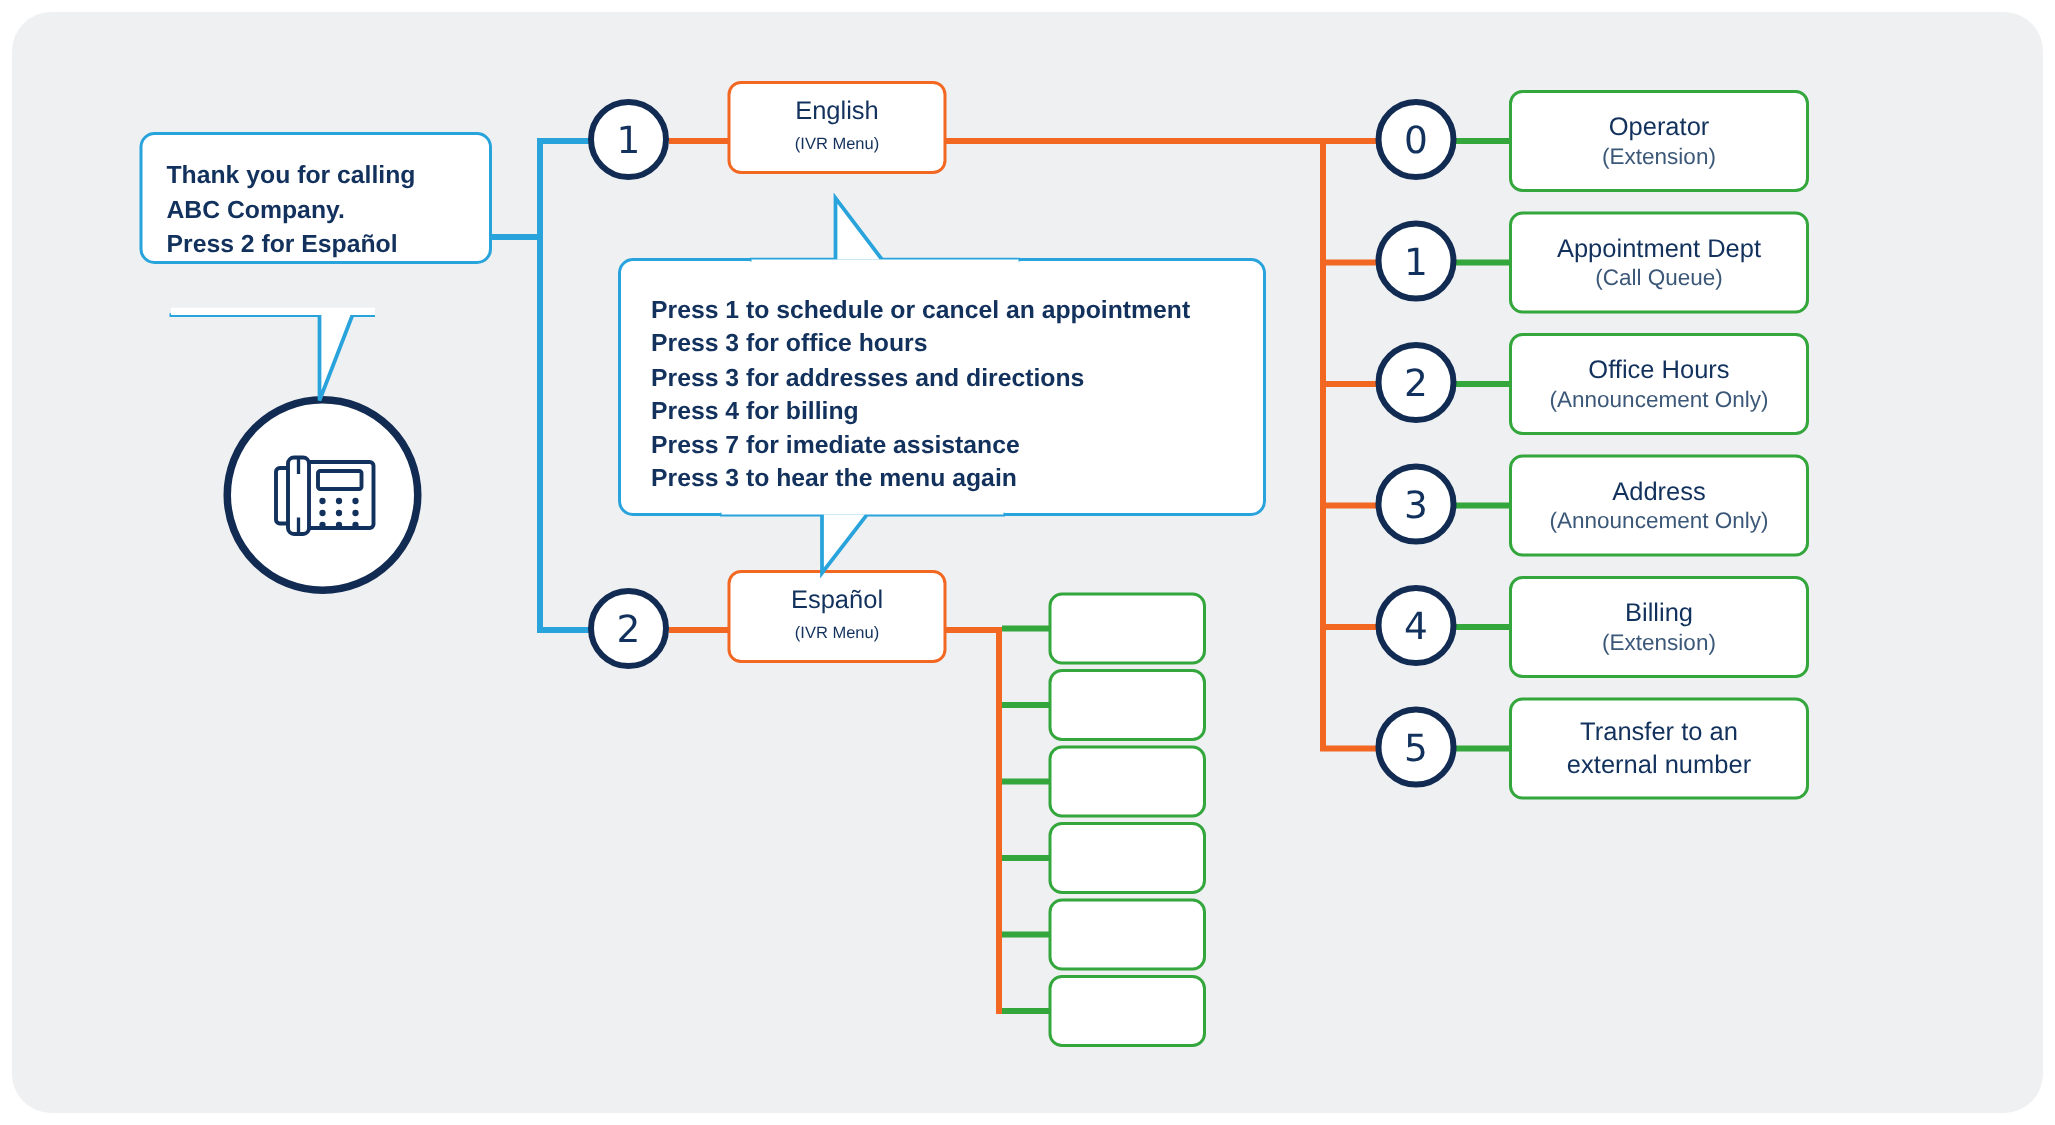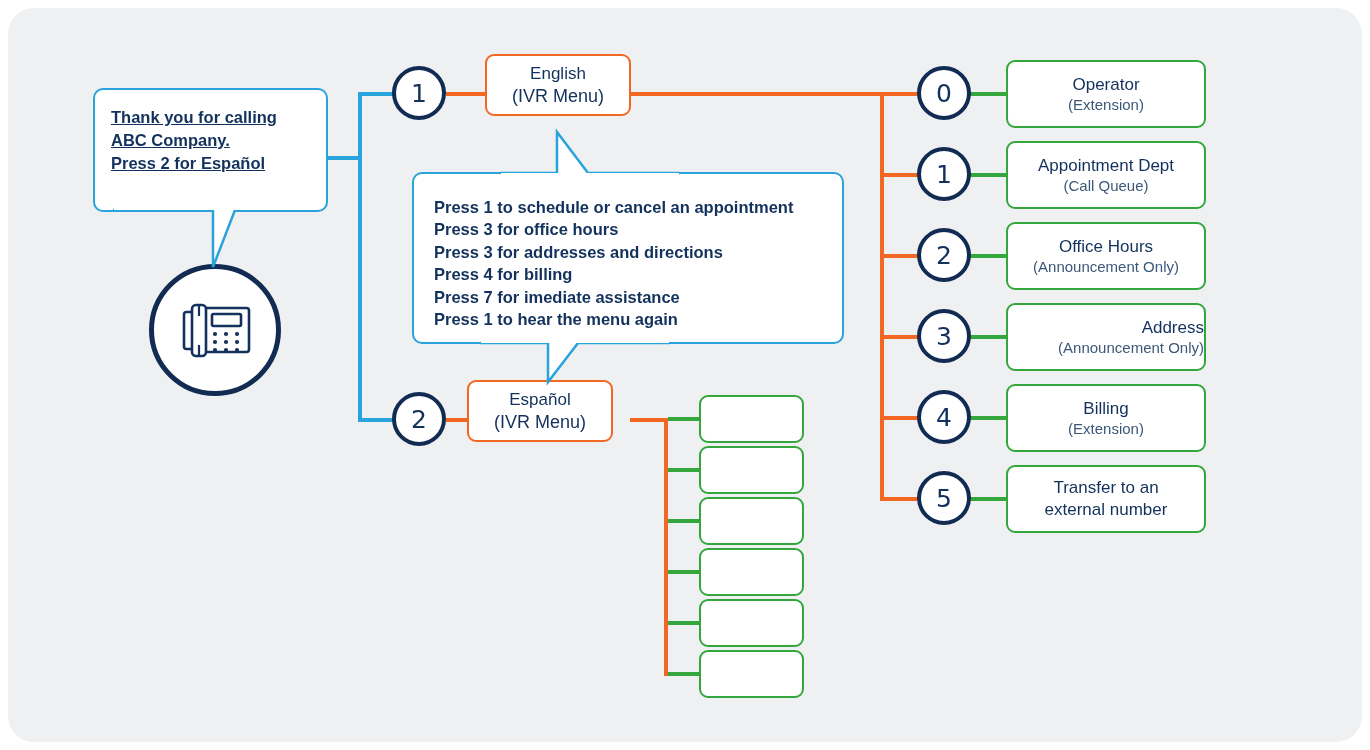--- a/index.html
+++ b/index.html
@@ -78,26 +78,25 @@
     background: #ffffff;
     border: 2px solid #29a3dc;
     border-radius: 10px;
     color: #12315c;
   }
 
   #greeting-bubble {
     left: 93px;
     top: 88px;
     width: 235px;
-    height: 124px;
+    height: 88px;
     padding: 16px 0 0 16px;
     font-size: 16.5px;
     line-height: 23px;
     font-weight: bold;
-    text-decoration: underline;
   }
 
   #menu-bubble {
     left: 412px;
     top: 172px;
     width: 432px;
     height: 172px;
     padding: 22px 0 0 20px;
     font-size: 16.5px;
     line-height: 22.4px;
@@ -126,21 +125,21 @@
 
   
 
   .lang-node {
     border: 2.5px solid #f26722;
     width: 146px;
     height: 62px;
     z-index: 3;
   }
   .lang-node .t1 { font-size: 17px; line-height: 22px; }
-  .lang-node .t2 { font-size: 18px; line-height: 22px; }
+  .lang-node .t2 { font-size: 11px; line-height: 22px; }
 
   
 
   .dest-node {
     border: 2.2px solid #33a63c;
     left: 1006px;
     width: 200px;
     height: 68px;
     z-index: 3;
   }
@@ -253,32 +252,32 @@
   </div>
   <div class="circle" style="left:392px; top:392px;">
     <span>2</span>
   </div>
 
   <div class="node lang-node" style="left:485px; top:54px;">
     <div class="t1">English</div>
     <div class="t2">(IVR Menu)</div>
   </div>
 
-  <div class="node lang-node" style="left:467px; top:380px;">
+  <div class="node lang-node" style="left:485px; top:380px;">
     <div class="t1">Español</div>
     <div class="t2">(IVR Menu)</div>
   </div>
 
   <div class="bubble" id="menu-bubble">
     <div>Press 1 to schedule or cancel an appointment</div>
     <div>Press 3 for office hours</div>
     <div>Press 3 for addresses and directions</div>
     <div>Press 4 for billing</div>
     <div>Press 7 for imediate assistance</div>
-    <div>Press 1 to hear the menu again</div>
+    <div>Press 3 to hear the menu again</div>
   </div>
 
   <svg class="tail-svg" style="left:500px; top:128px;" width="180" height="50" viewBox="0 0 180 50">
     <path d="M 0 45 L 57 45 L 57 4 L 88 45 L 180 45" fill="#ffffff" stroke="none"></path>
     <path d="M 0 45 L 57 45 L 57 4 L 88 45 L 180 45" fill="none" stroke="#29a3dc" stroke-width="2.5"></path>
     <rect x="1" y="45" width="178" height="5" fill="#ffffff"></rect>
   </svg>
 
   <svg class="tail-svg" style="left:480px; top:338px;" width="190" height="50" viewBox="0 0 190 50">
     <path d="M 0 5 L 68 5 L 68 44 L 98 5 L 190 5" fill="#ffffff" stroke="none"></path>
@@ -310,21 +309,21 @@
     <div class="sub">(Extension)</div>
   </div>
   <div class="node dest-node" style="top:141px;">
     <div class="title">Appointment Dept</div>
     <div class="sub">(Call Queue)</div>
   </div>
   <div class="node dest-node" style="top:222px;">
     <div class="title">Office Hours</div>
     <div class="sub">(Announcement Only)</div>
   </div>
-  <div class="node dest-node" style="top:303px;align-items:flex-end;">
+  <div class="node dest-node" style="top:303px;">
     <div class="title">Address</div>
     <div class="sub">(Announcement Only)</div>
   </div>
   <div class="node dest-node" style="top:384px;">
     <div class="title">Billing</div>
     <div class="sub">(Extension)</div>
   </div>
   <div class="node dest-node" style="top:465px;">
     <div class="title two-line">Transfer to an</div>
     <div class="title two-line">external number</div>

